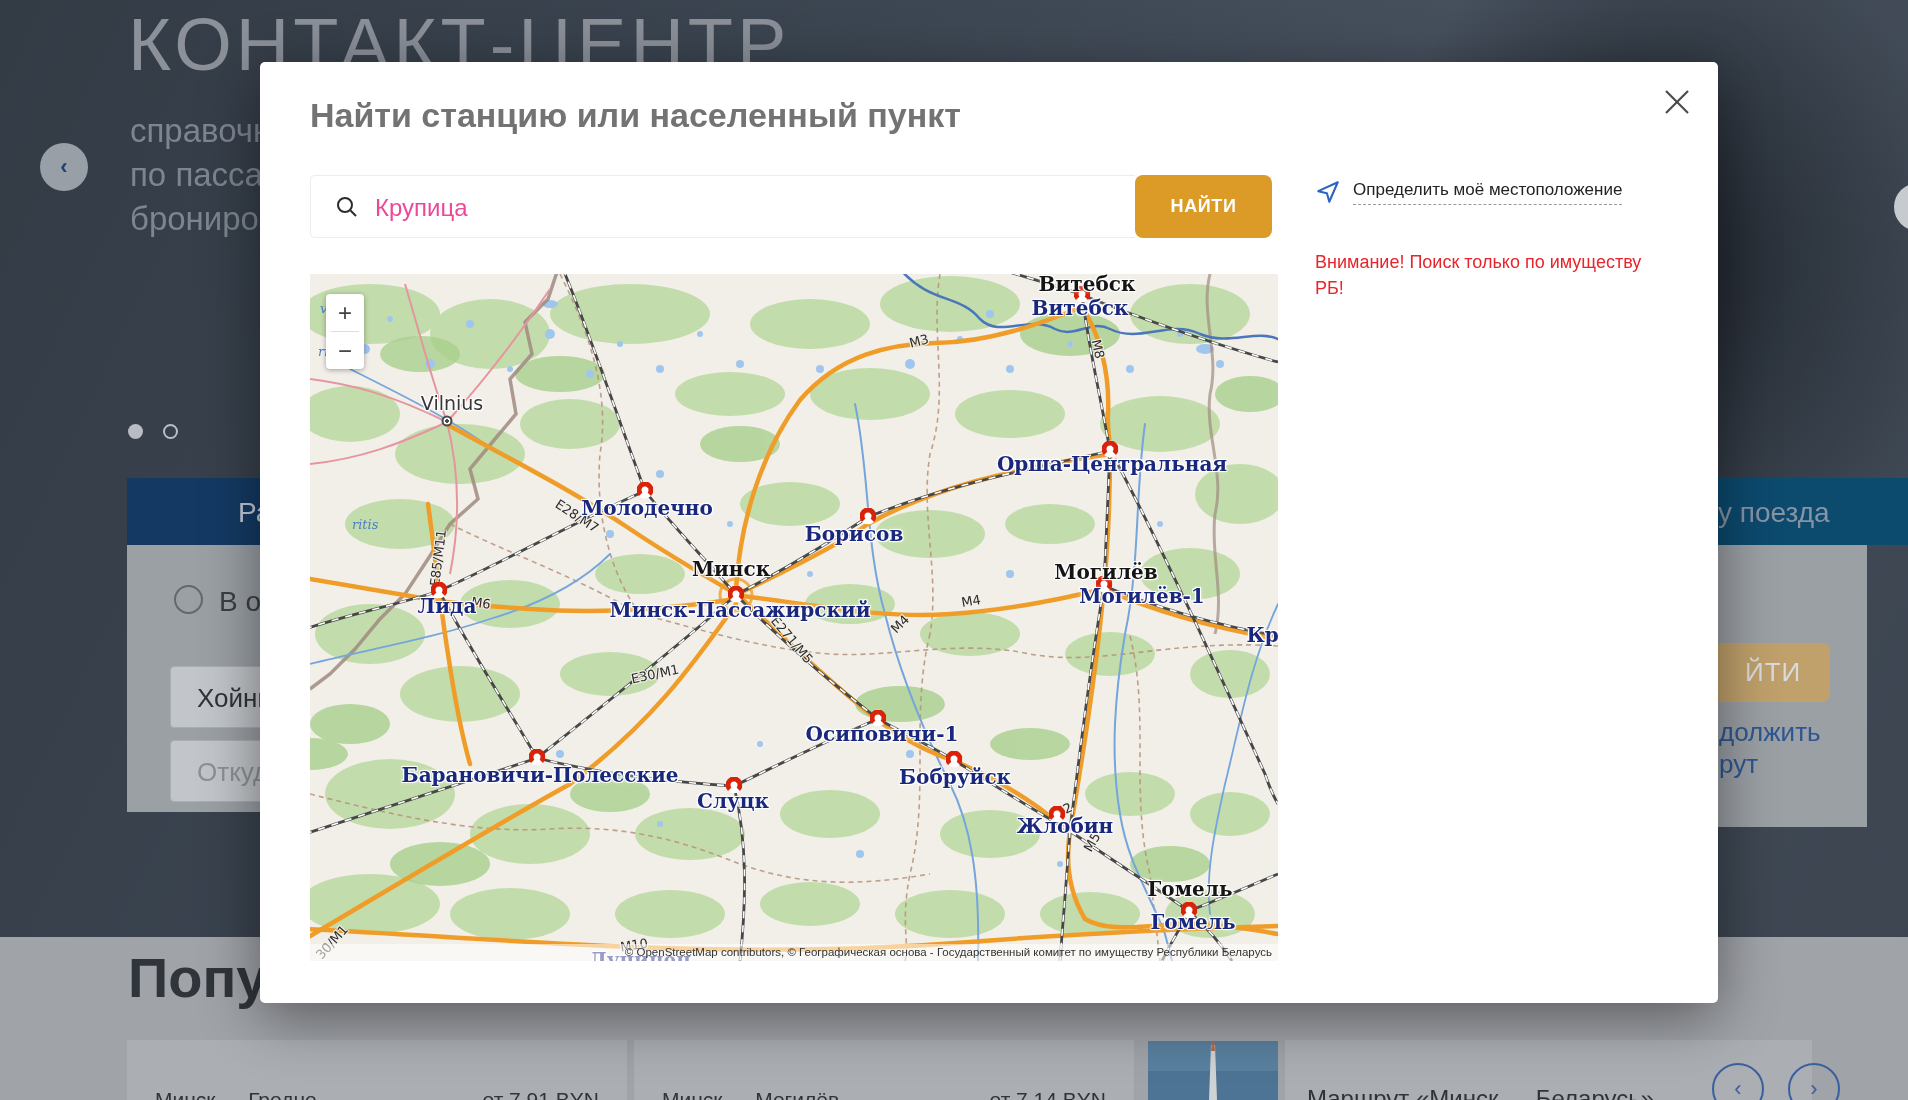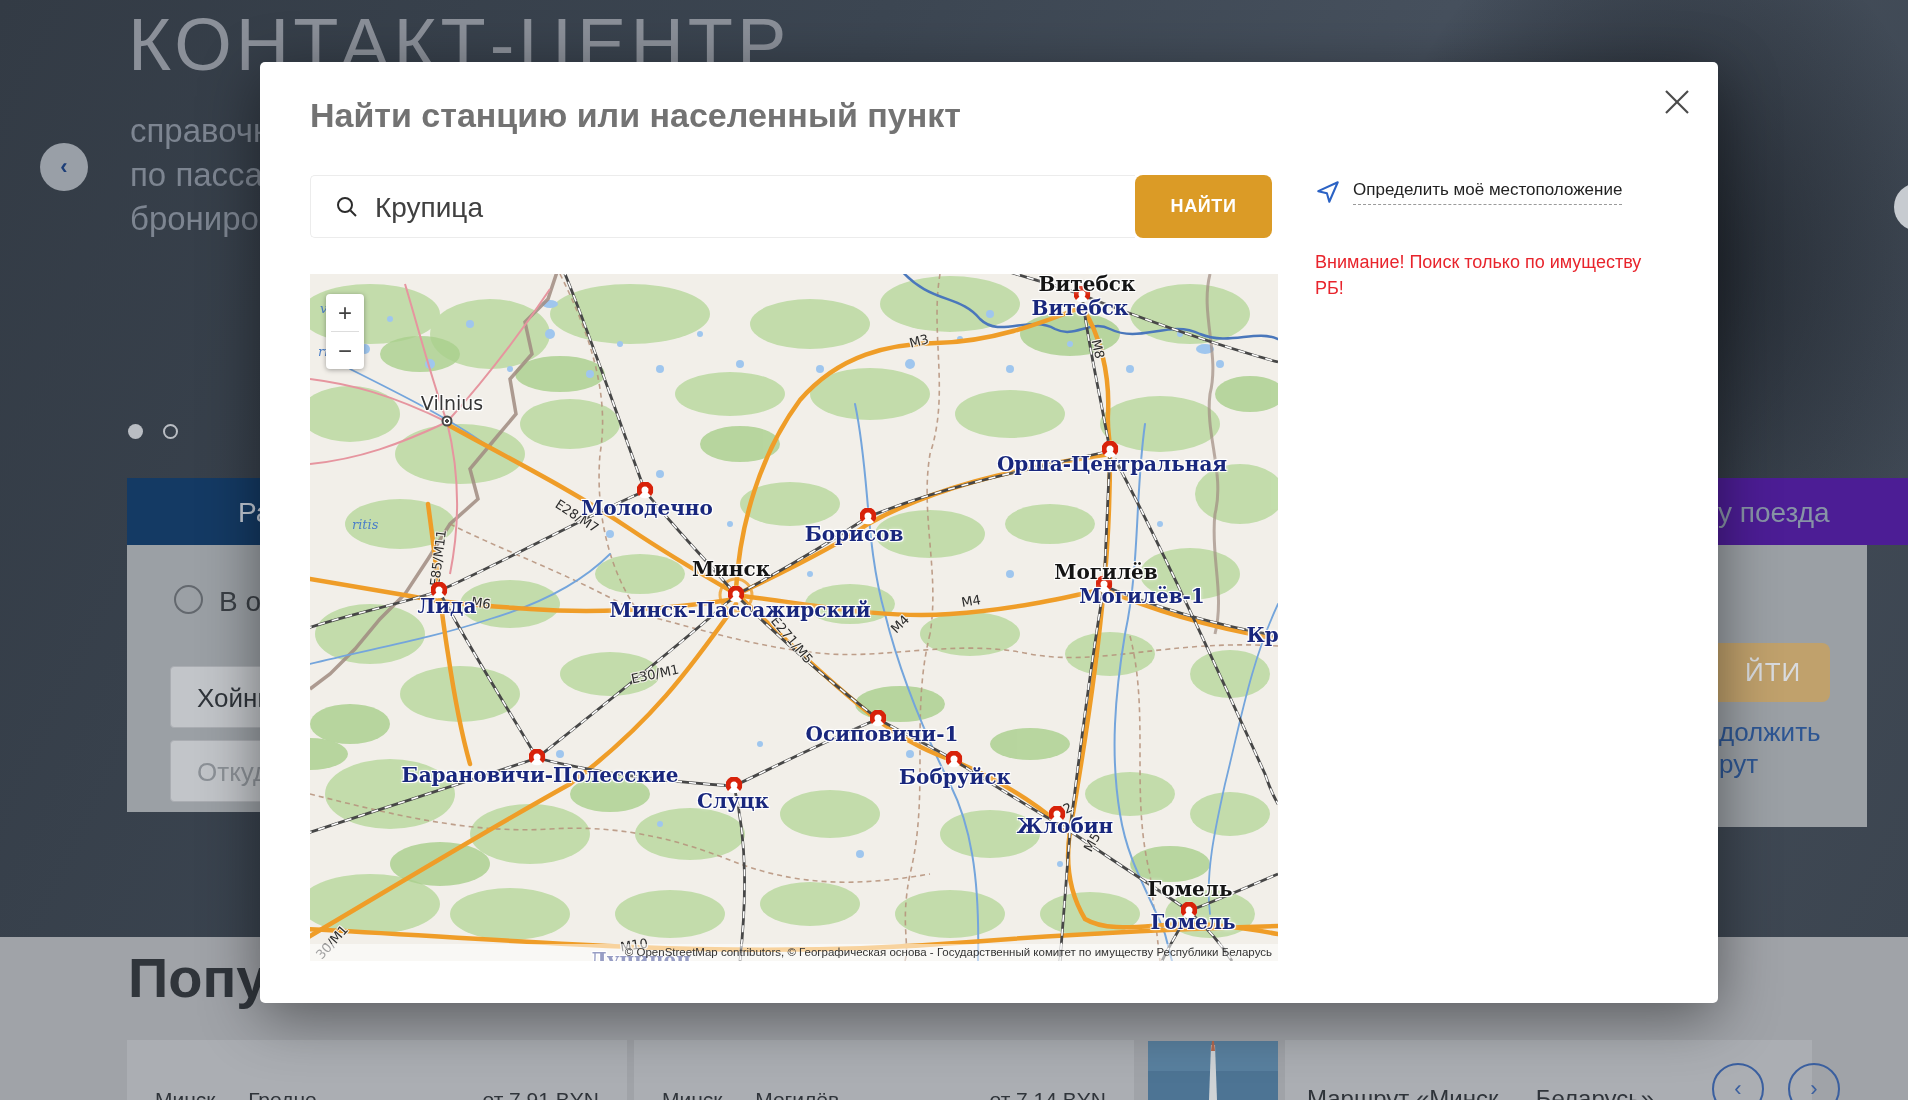--- a/index.html
+++ b/index.html
@@ -14,21 +14,21 @@
   .hero-title{position:absolute;left:128px;top:2px;font-size:74px;font-weight:500;
         letter-spacing:4px;color:#8b9099;white-space:nowrap}
   .hero-line{position:absolute;left:130px;font-size:33px;color:#7d8591;white-space:nowrap}
   .prev-circle{position:absolute;left:40px;top:143px;width:48px;height:48px;border:none;
         border-radius:50%;background:#999fa7;color:#1d3e78;font-size:22px;font-weight:bold;
         display:flex;align-items:center;justify-content:center;padding:0}
   .dot{position:absolute;width:15px;height:15px;border-radius:50%}
   .dot.on{background:#b9bdc3}
   .dot.off{border:2px solid #b9bdc3;box-sizing:border-box;background:transparent}
   .tab-left{position:absolute;left:127px;top:478px;width:1420px;height:67px;background:#143a64}
-  .tab-right{position:absolute;left:1547px;top:478px;width:361px;height:67px;background:#4c1d95}
+  .tab-right{position:absolute;left:1547px;top:478px;width:361px;height:67px;background:#0c4a6e}
   .tab-frag{position:absolute;color:#8794a6;font-size:28px}
   .panel-left{position:absolute;left:127px;top:545px;width:600px;height:267px;background:#9ba0a5}
   .panel-right{position:absolute;left:1547px;top:545px;width:320px;height:282px;background:#9ba0a5}
   .radio{position:absolute;left:47px;top:40px;width:29px;height:29px;border:2px solid #63686e;
          border-radius:50%;box-sizing:border-box;background:transparent}
   .radio-label{position:absolute;left:92px;top:41px;font-size:28px;color:#3a3f45}
   .dim-input{position:absolute;left:43px;width:520px;height:62px;background:#c2c5c9;
          border:1px solid #aaadb2;border-radius:4px;font-size:26px;line-height:62px;padding-left:26px;
          box-sizing:border-box;white-space:nowrap;overflow:hidden}
   .dim-input.val{color:#2f343a}.dim-input.ph{color:#8c9197}
@@ -54,21 +54,21 @@
   .modal{position:absolute;left:260px;top:62px;width:1458px;height:941px;background:#fff;
          border-radius:5px;box-shadow:0 14px 60px rgba(0,0,0,.45)}
   .modal-title{position:absolute;left:50px;top:34px;font-size:34px;font-weight:600;color:#737373}
   .close-btn{position:absolute;right:24px;top:24px;width:34px;height:34px;border:none;
          background:transparent;padding:0;cursor:pointer}
   .search-row{position:absolute;left:50px;top:113px;width:962px;height:63px;display:flex}
   .search-box{flex:1;position:relative;border:1px solid #ececec;border-right:none;
          border-radius:5px 0 0 5px;box-sizing:border-box;background:#fff}
   .search-ic{position:absolute;left:24px;top:19px}
   .search-input{position:absolute;left:62px;top:0;right:10px;height:100%;border:none;outline:none;
-         font-size:28px;color:#404040;font-family:"Liberation Sans",sans-serif;background:transparent}
+         font-size:24px;color:#ec4899;font-family:"Liberation Sans",sans-serif;background:transparent}
   .find-btn{width:137px;height:63px;border:none;background:#db9b26;color:#fff;font-size:18px;
          font-weight:bold;letter-spacing:.6px;border-radius:8px;cursor:pointer;
          font-family:"Liberation Sans",sans-serif}
   .side{position:absolute;left:1055px;top:117px;width:345px}
   .locate{display:flex;align-items:center;gap:12px;cursor:pointer}
   .locate-text{font-size:17px;color:#222;border-bottom:1px dashed #9a9a9a;padding-bottom:4px;
          white-space:nowrap}
   .warning{margin-top:44px;font-size:18px;line-height:1.45;color:#e8242c;width:330px}
 
   

